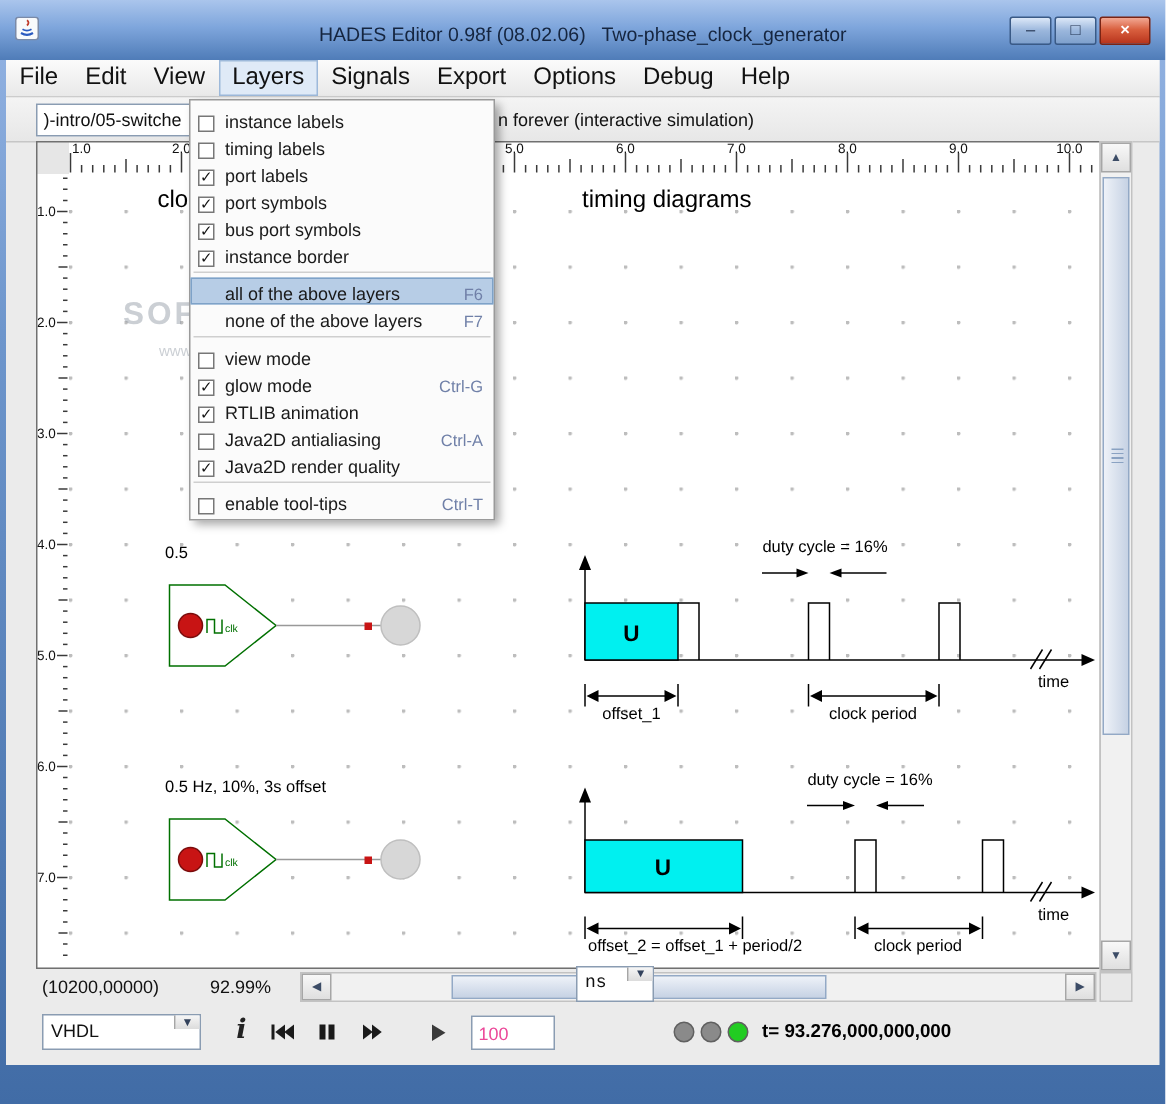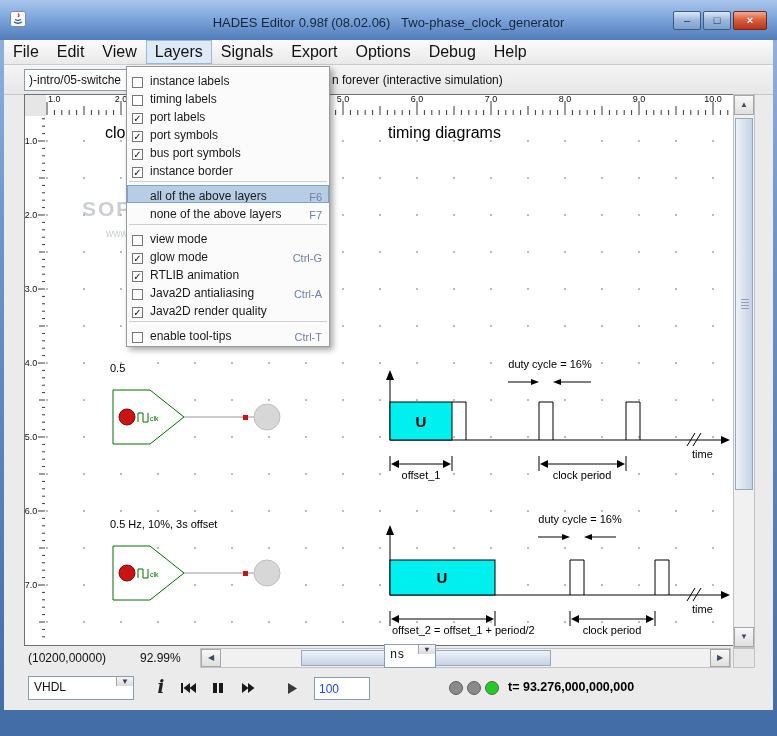--- a/index.html
+++ b/index.html
@@ -75,21 +75,21 @@
   .combo .arrow { width:17px; background:linear-gradient(#f6f6f6,#dcdcdc); border-left:1px solid #a6a6a6;
                   display:flex; align-items:center; justify-content:center; font-size:8px; color:#33425c; }
   #mode-combo { left:28px; top:676px; width:106px; }
   #unit-combo { left:384px; top:644px; width:52px;font-family:Liberation Mono, monospace; }
   .info-btn { position:absolute; left:150px; top:673px; width:22px; height:26px;
               font-family:"DejaVu Serif",serif; font-style:italic; font-weight:bold; font-size:18px;
               color:#222; display:flex; align-items:center; justify-content:center; }
   .media-btn { position:absolute; top:678px; width:24px; height:20px;
                display:flex; align-items:center; justify-content:center; }
   .step-input { position:absolute; left:314px; top:677px; width:56px; height:23px; border:1px solid #8a9cb2;
-                font:12px "Liberation Sans",sans-serif; padding:0 4px; color:#1d4ed8; }
+                font:12px "Liberation Sans",sans-serif; padding:0 4px; color:#ec4899; }
   #leds { position:absolute; left:449px; top:681px; display:flex; gap:4px; align-items:center; height:14px; }
   .led { width:14px; height:14px; border-radius:50%; border:1px solid #606060; }
   .time-label { position:absolute; left:508px; top:680px; font-size:12.5px; font-weight:bold; color:#000; }
 
   
   .popup { position:absolute; left:126px; top:66px; width:204px; background:#fbfbfb;
            border:1px solid #9a9a9a; box-shadow:3px 3px 6px rgba(0,0,0,.35); z-index:60; padding:3px 0; }
   .popup-item { height:18px; display:flex; align-items:flex-end; padding:0 7px 0 5px; font-size:12px; color:#1a1a1a; }
   .popup-item.hl { background:#b7cde6; outline:1px solid #7ea2c8; outline-offset:-1px; }
   .cb { width:11px; height:11px; border:1px solid #777; background:#fff; margin-right:7px;

